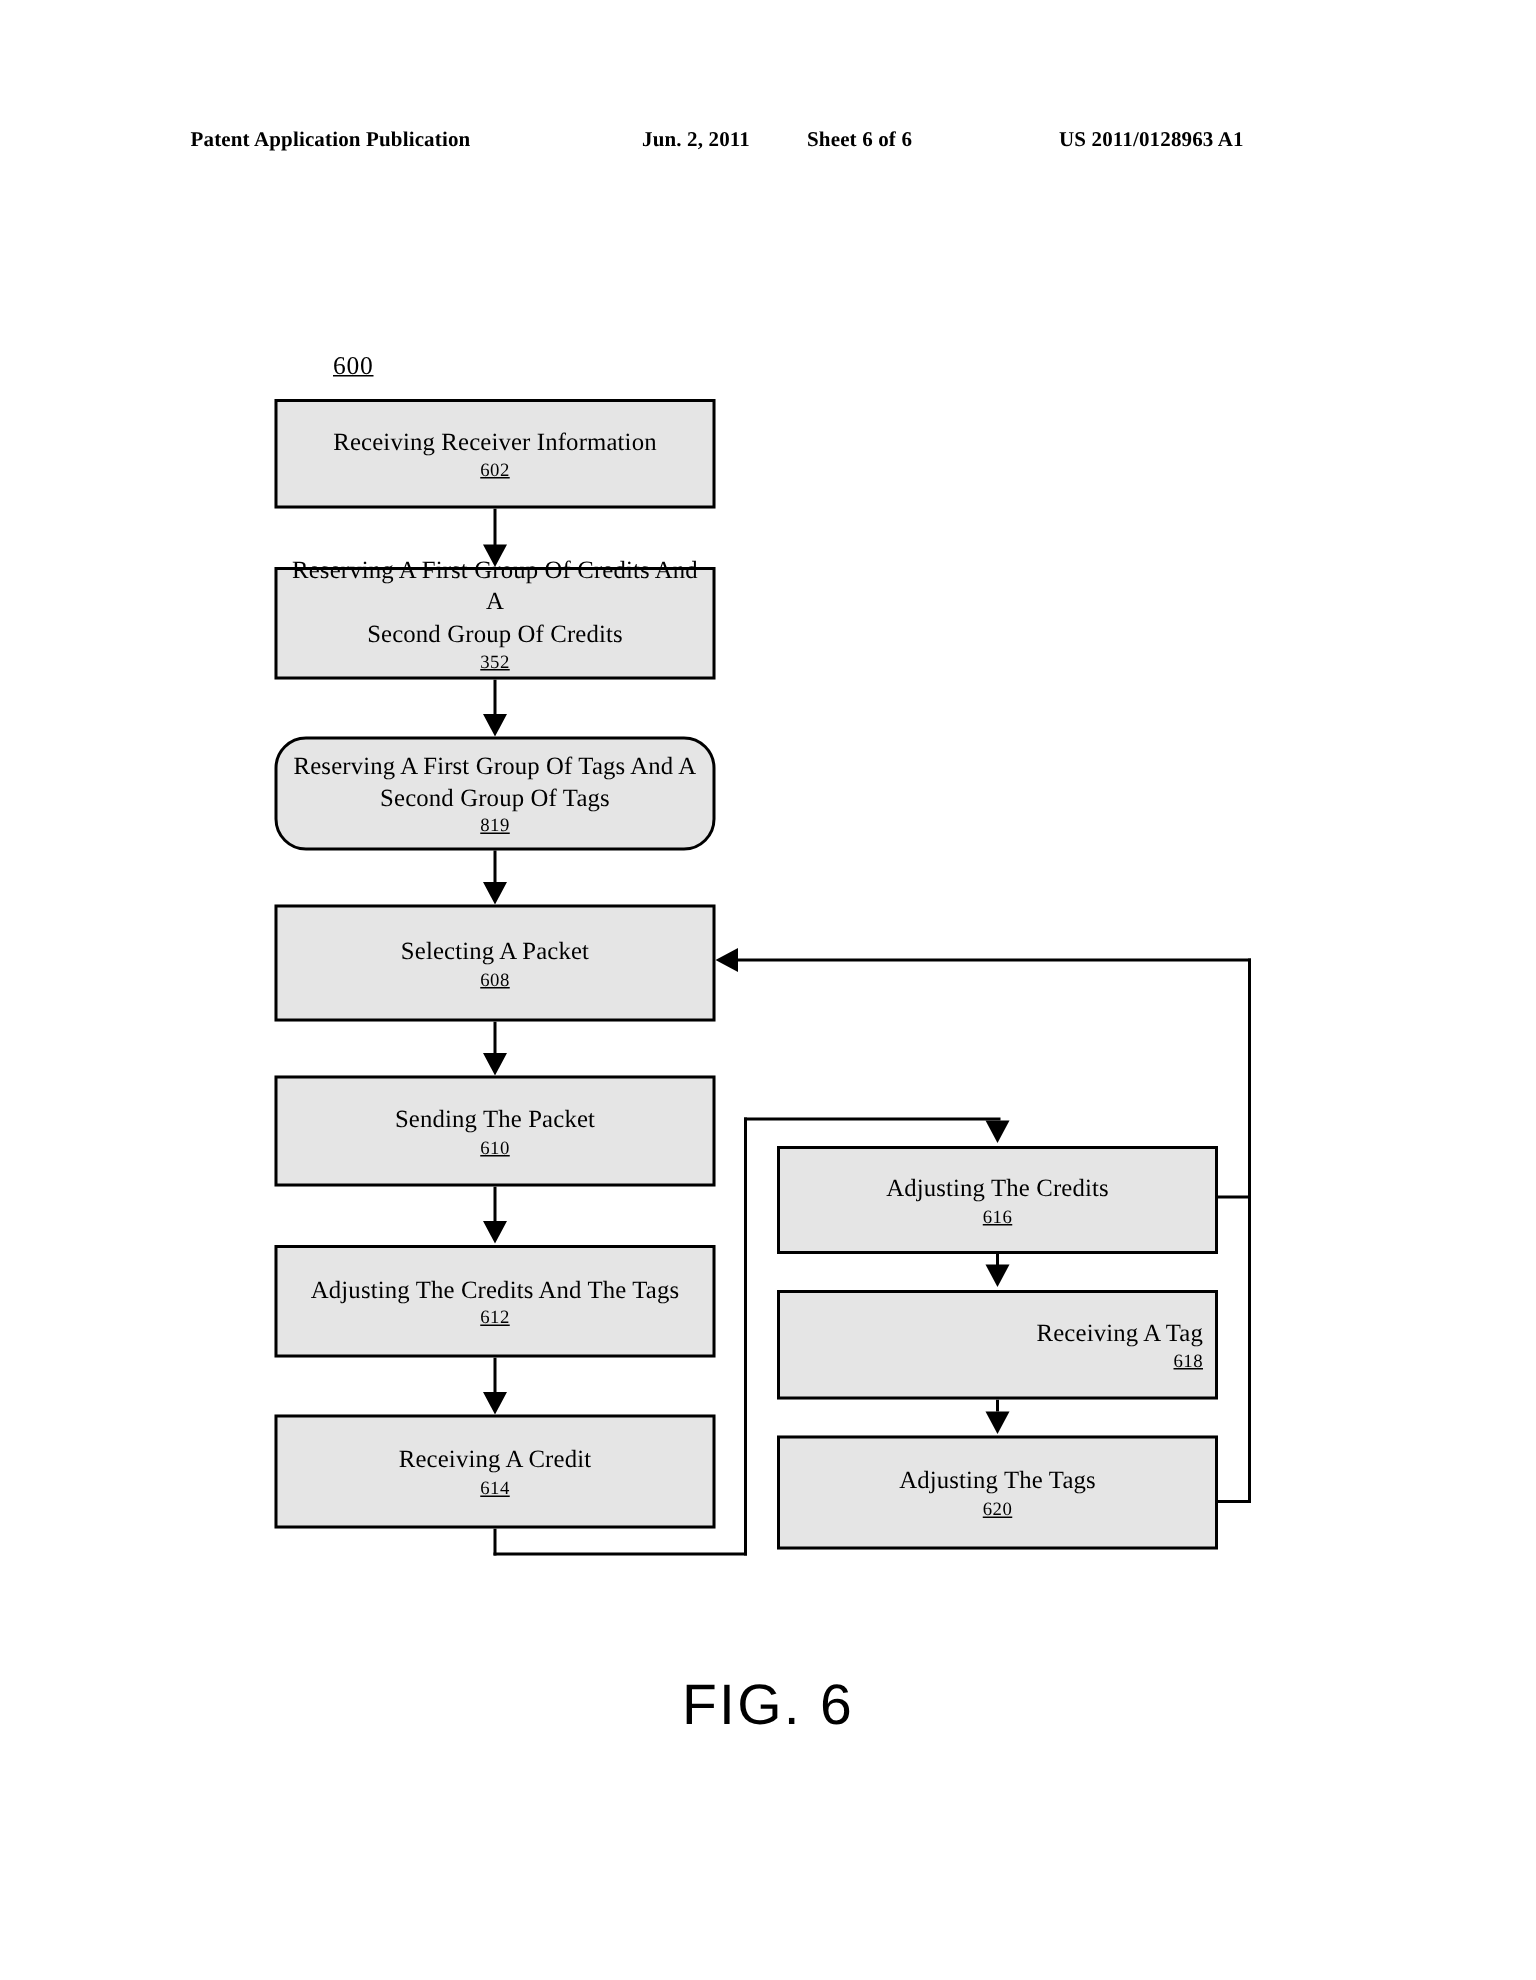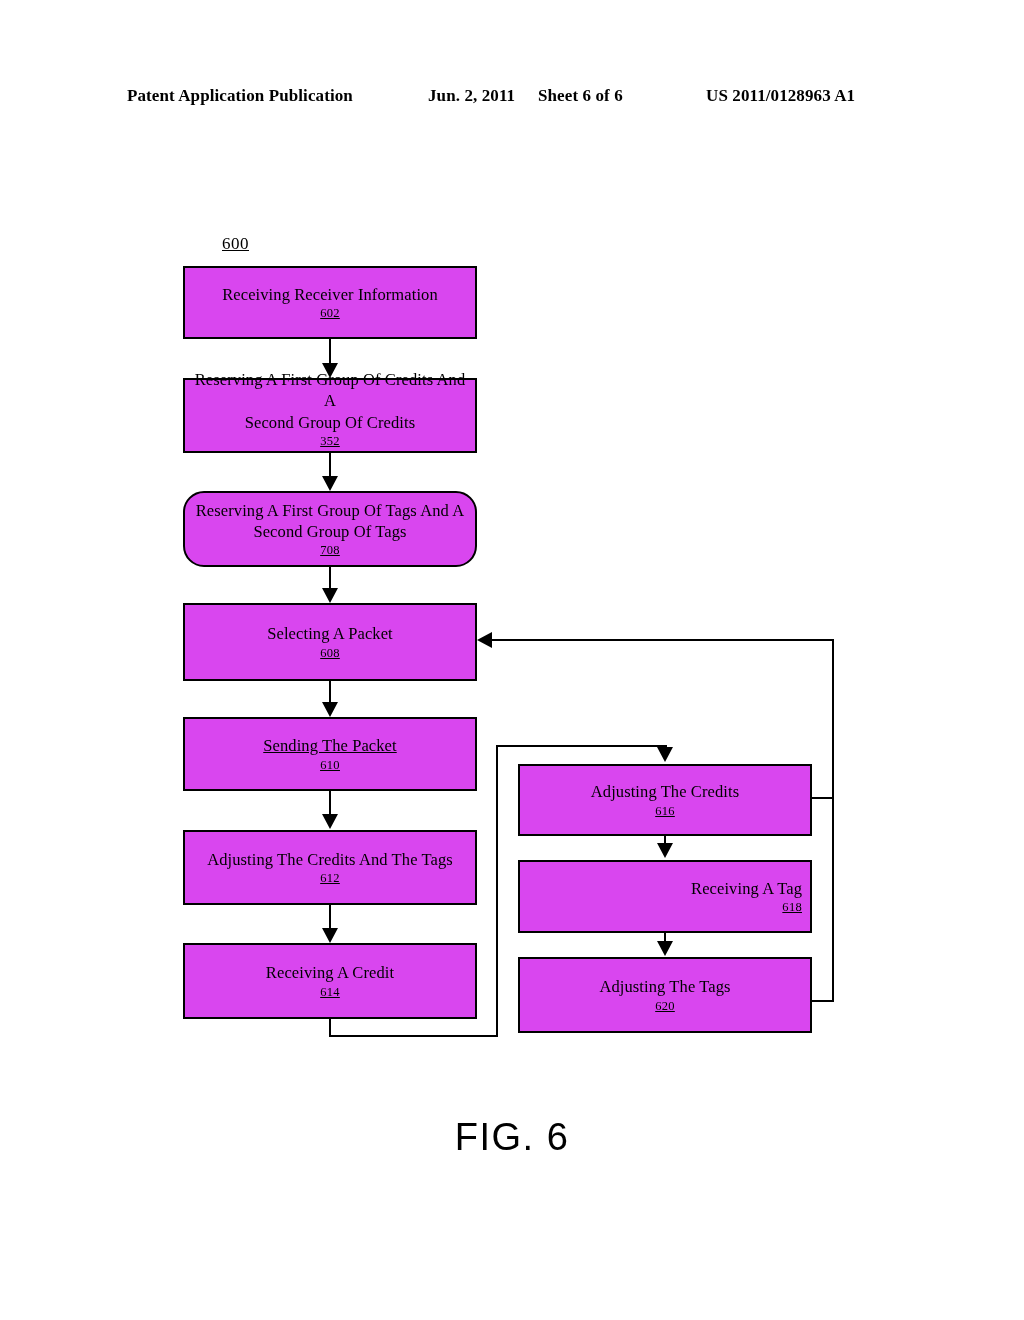--- a/index.html
+++ b/index.html
@@ -20,21 +20,21 @@
   .page-header {
     position: absolute;
     left: 0;
     top: 86px;
     width: 1024px;
     height: 26px;
     display: flex;
     align-items: baseline;
     font-family: "Liberation Serif", "DejaVu Serif", serif;
     font-weight: bold;
-    font-size: 17px;
+    font-size: 14px;
     letter-spacing: 0.1px;
     white-space: nowrap;
   }
   .hdr-pub   { position: absolute; left: 127px; top: 0; }
   .hdr-date  { position: absolute; left: 428px; top: 0; }
   .hdr-sheet { position: absolute; left: 538px; top: 0; }
   .hdr-pat   { position: absolute; left: 706px; top: 0; }
 
   
   .figure {
@@ -54,21 +54,21 @@
     font-weight: normal;
     text-decoration: underline;
     letter-spacing: 0.5px;
   }
 
   
   .node {
     position: absolute;
     box-sizing: border-box;
     border: 2px solid #000000;
-    background: #d946ef;
+    background: #e5e5e5;
     display: flex;
     flex-direction: column;
     align-items: center;
     justify-content: center;
     text-align: center;
     padding: 2px 8px;
     z-index: 3;
   }
   .node-label {
     font-size: 16.5px;
@@ -148,29 +148,29 @@
 
   <div class="node" style="left:183px; top:378px; width:294px; height:75px;justify-content:flex-end;">
     <div class="node-label">Reserving A First Group Of Credits And A
 Second Group Of Credits</div>
     <div class="node-ref">352</div>
   </div>
 
   <div class="node" style="left:183px; top:491px; width:294px; height:76px;border-radius:21px;">
     <div class="node-label">Reserving A First Group Of Tags And A
 Second Group Of Tags</div>
-    <div class="node-ref">708</div>
+    <div class="node-ref">819</div>
   </div>
 
   <div class="node" style="left:183px; top:603px; width:294px; height:78px;">
     <div class="node-label">Selecting A Packet</div>
     <div class="node-ref">608</div>
   </div>
 
-  <div class="node" style="left:183px; top:717px; width:294px; height:74px;text-decoration:underline;">
+  <div class="node" style="left:183px; top:717px; width:294px; height:74px;">
     <div class="node-label">Sending The Packet</div>
     <div class="node-ref">610</div>
   </div>
 
   <div class="node" style="left:183px; top:830px; width:294px; height:75px;">
     <div class="node-label">Adjusting The Credits And The Tags</div>
     <div class="node-ref">612</div>
   </div>
 
   <div class="node" style="left:183px; top:943px; width:294px; height:76px;">

